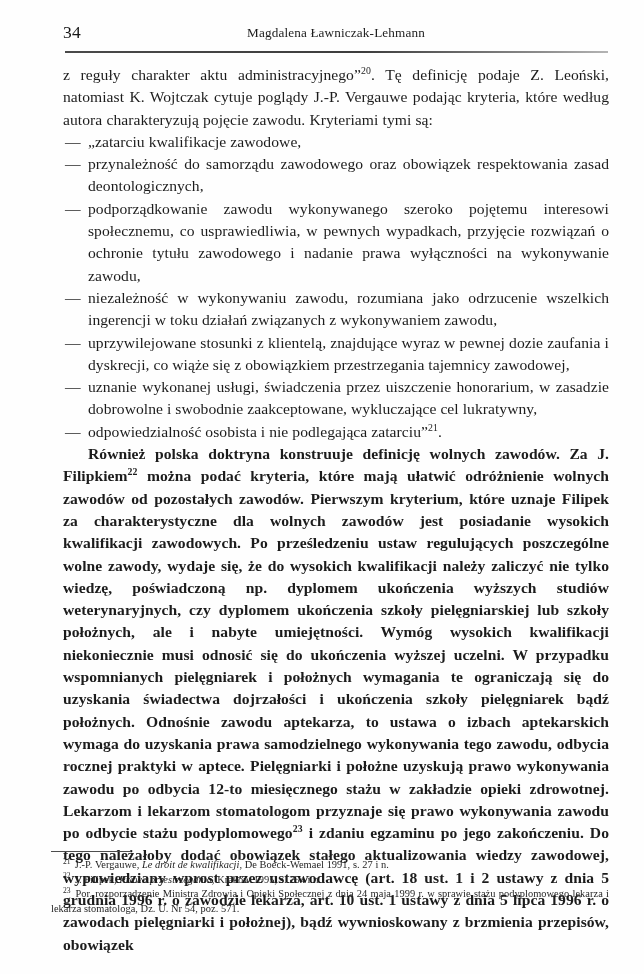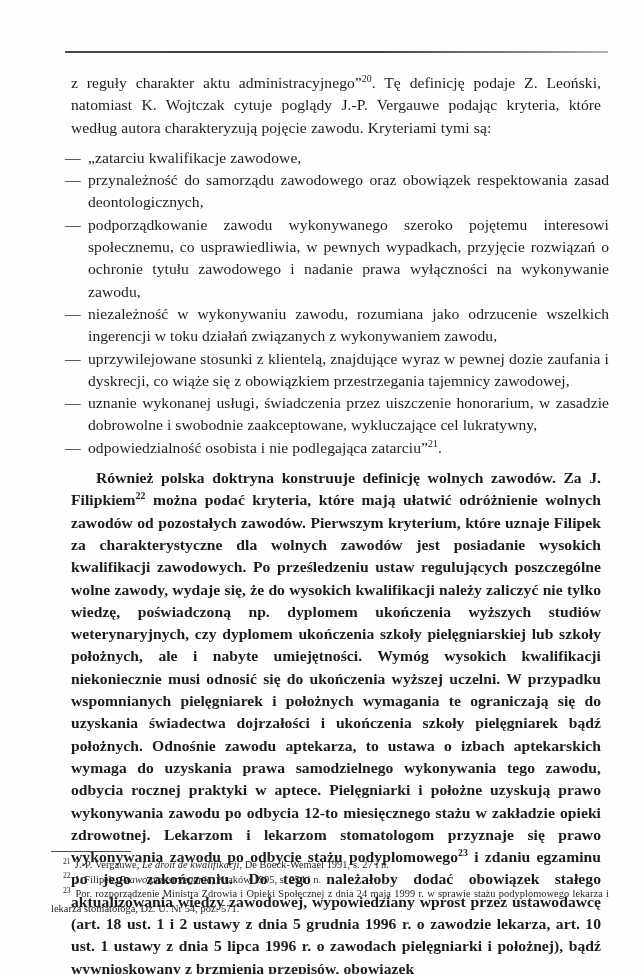--- a/index.html
+++ b/index.html
@@ -61,21 +61,21 @@
 
   
   .column {
     position: absolute;
     left: 63px;
     top: 64px;
     width: 546px;
   }
 
   .para {
-    margin: 8px;
+    margin: 0;
     font-size: 15.6px;
     line-height: 22.3px;
     text-align: justify;
     text-justify: inter-word;
     letter-spacing: .05px;
     word-spacing: .2px;
     hyphens: manual;
   }
   .para.indent { text-indent: 25px; font-weight: bold; }
   .para.lead  { text-indent: 0; }
@@ -141,20 +141,24 @@
     vertical-align: super;
     padding-right: 1.5px;
   }
   .footnote i { font-style: italic; }
 </style>
 </head>
 <body>
 
 <div class="page">
 
+  <div class="runhead">
+    <span class="folio">34</span>
+    <span class="runhead-title">Magdalena Ławniczak-Lehmann</span>
+  </div>
   <div class="head-rule"></div>
 
   <div class="column">
 
     <p class="para lead"><span>z reguły charakter aktu administracyjnego”</span><sup class="fn">20</sup><span>. Tę definicję podaje Z. Leoński, natomiast K. Wojtczak cytuje poglądy J.-P. Vergauwe podając kryteria, które według autora charakteryzują pojęcie zawodu. Kryteriami tymi są:</span></p>
 
     <ul class="dashlist">
       <li>
           <span class="dash">—</span>
           <span class="txt">„zatarciu kwalifikacje zawodowe,</span>

